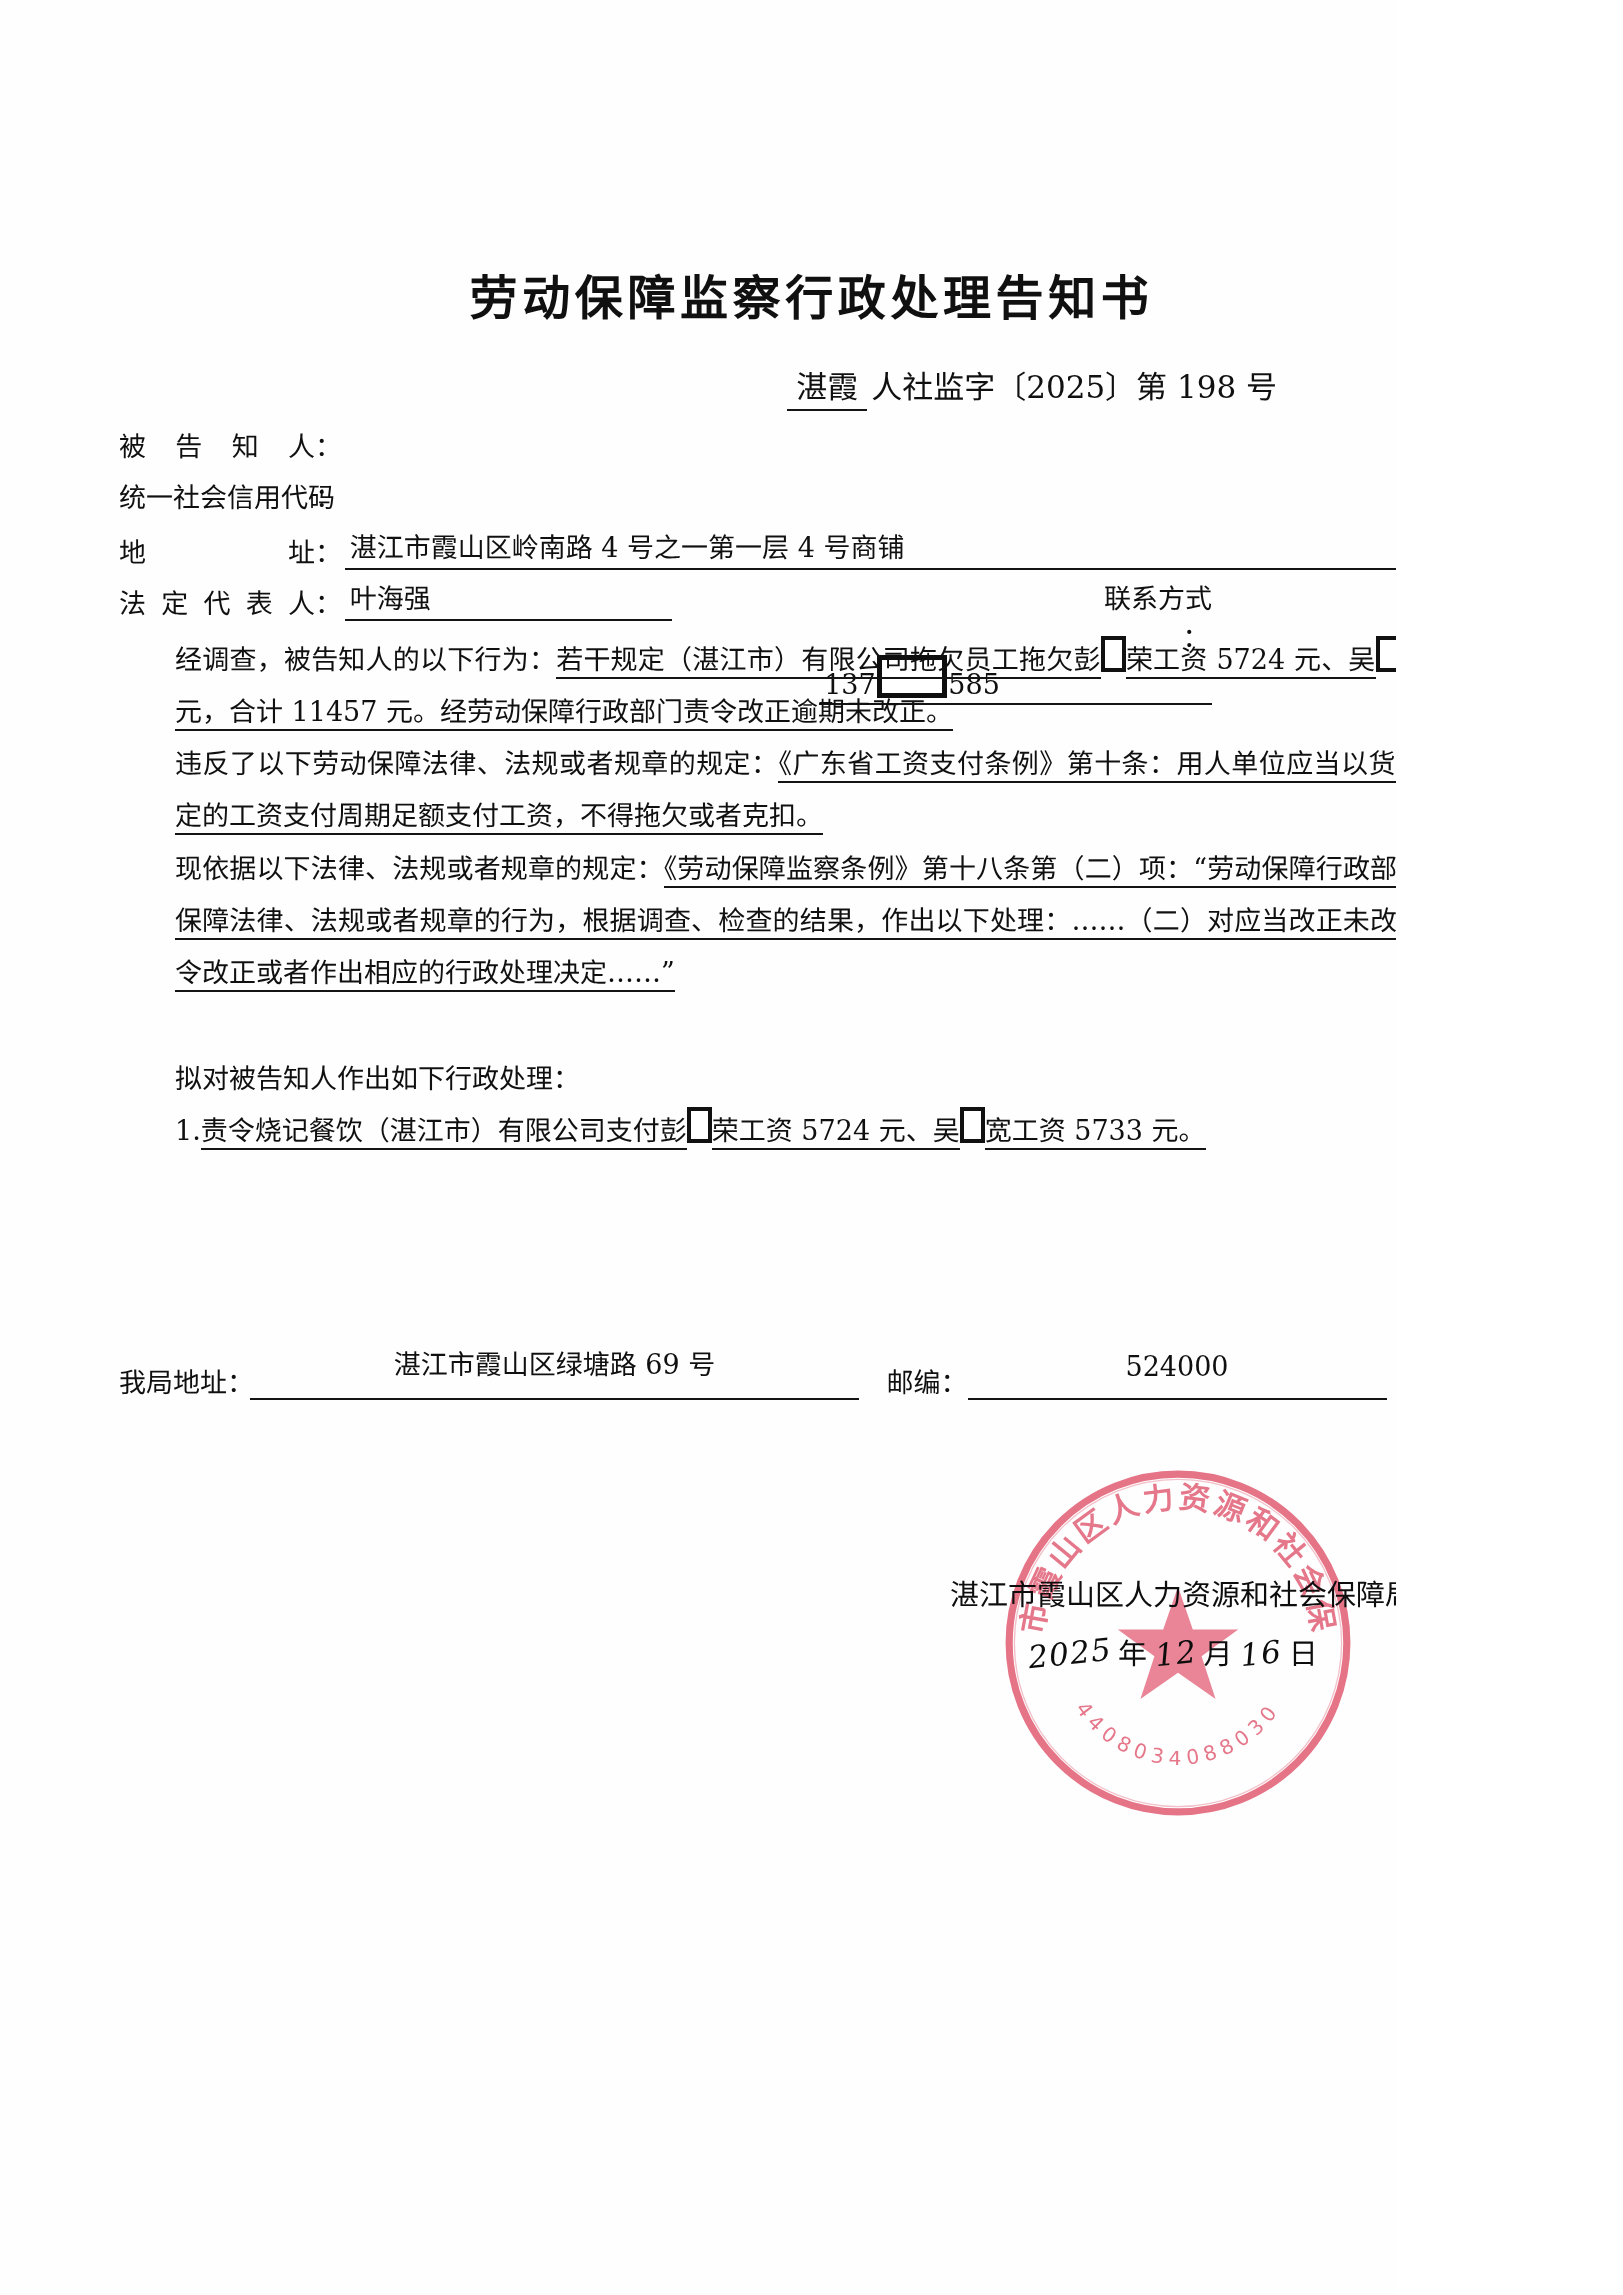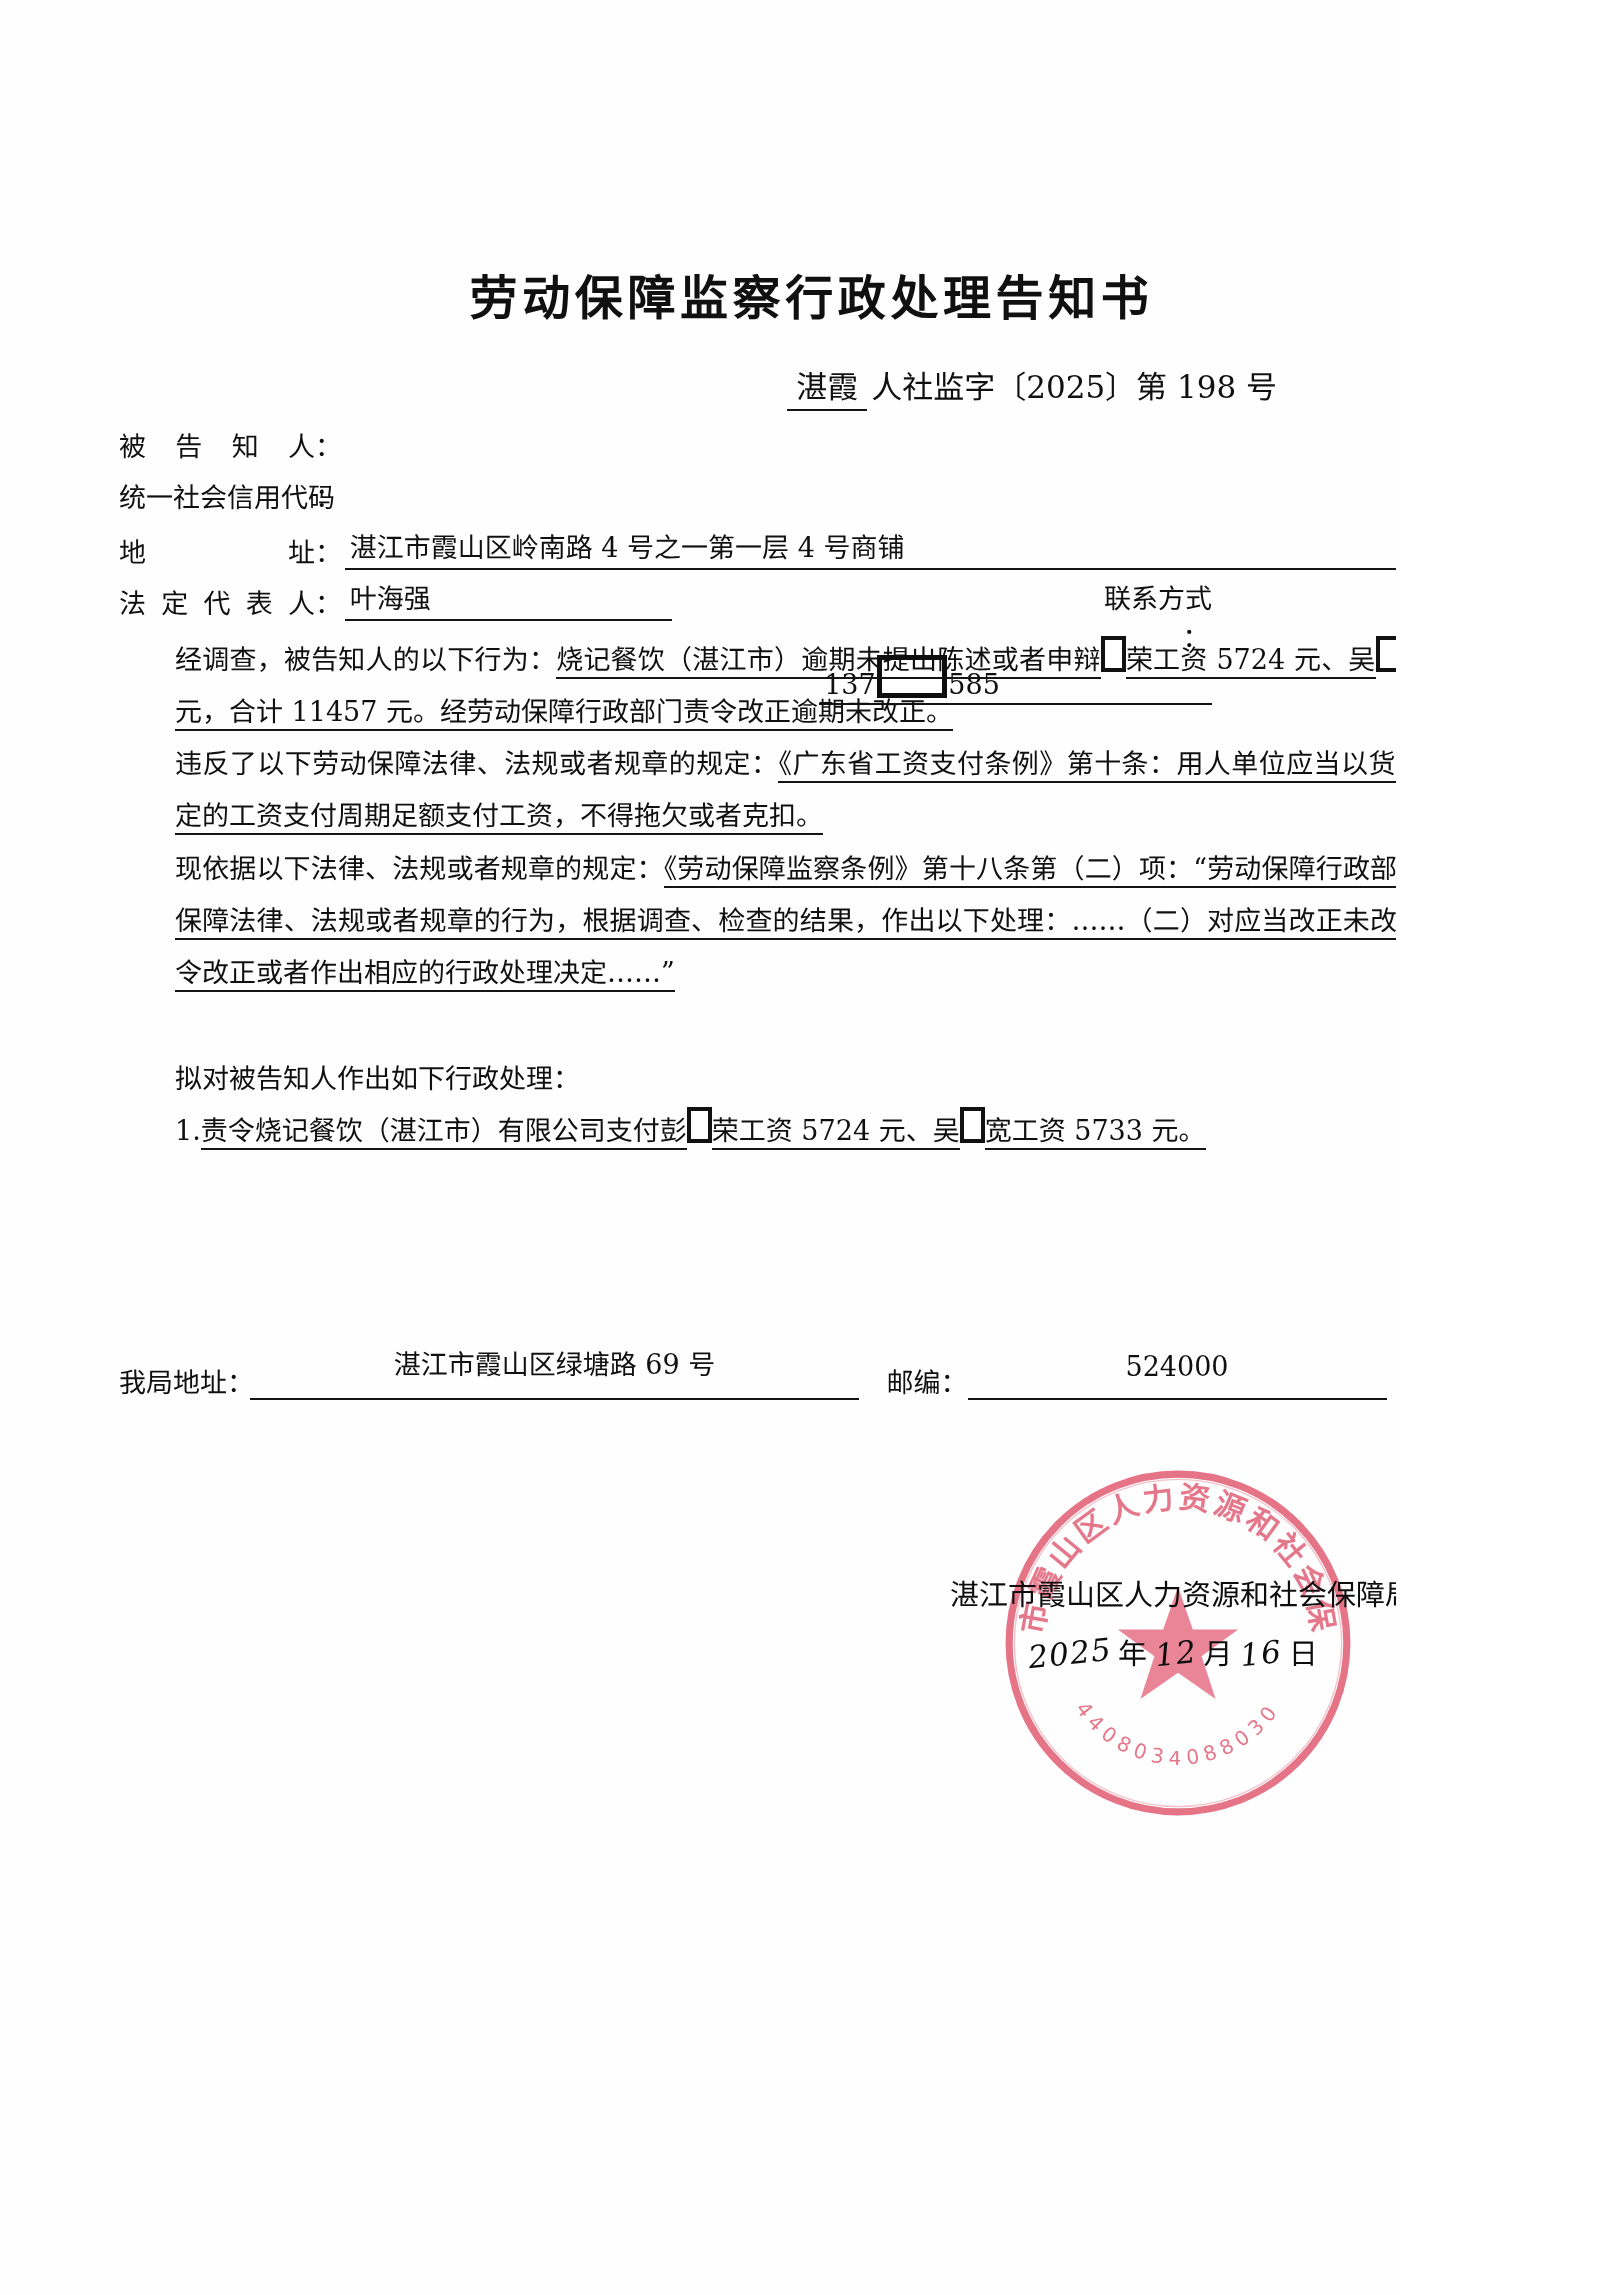--- a/index.html
+++ b/index.html
@@ -245,21 +245,21 @@
 
   <div class="field-row" style="left:819px;top:577px;flex-direction:column;">
     <span class="field-label">联系方式</span>
       <span class="field-colon">：</span>
     <span class="field-value" style="width:393px;">
       <span>137</span><span class="redact phone"></span><span>585</span>
     </span>
   </div>
 
   <div class="para indent" style="top:634px;">
-    <span>经调查，被告知人的以下行为：</span><span class="u">烧记餐饮（湛江市）逾期未提出陈述或者申辩</span><span class="redact sm"></span><span class="u">荣工资 5724 元、吴</span><span class="redact sm"></span><span class="u">宽工资 5733 元，合计 11457 元。经劳动保障行政部门责令改正逾期未改正。</span>
+    <span>经调查，被告知人的以下行为：</span><span class="u">若干规定（湛江市）有限公司拖欠员工拖欠彭</span><span class="redact sm"></span><span class="u">荣工资 5724 元、吴</span><span class="redact sm"></span><span class="u">宽工资 5733 元，合计 11457 元。经劳动保障行政部门责令改正逾期未改正。</span>
   </div>
 
   <div class="para indent" style="top:738px;">
     <span>违反了以下劳动保障法律、法规或者规章的规定：</span><span class="u">《广东省工资支付条例》第十条：用人单位应当以货币形式按照确定的工资支付周期足额支付工资，不得拖欠或者克扣。</span>
   </div>
 
   <div class="para indent" style="top:843px;">
     <span>现依据以下法律、法规或者规章的规定：</span><span class="u">《劳动保障监察条例》第十八条第（二）项：“劳动保障行政部门对违反劳动保障法律、法规或者规章的行为，根据调查、检查的结果，作出以下处理：……（二）对应当改正未改正的，依法责令改正或者作出相应的行政处理决定……”</span>
   </div>
 

